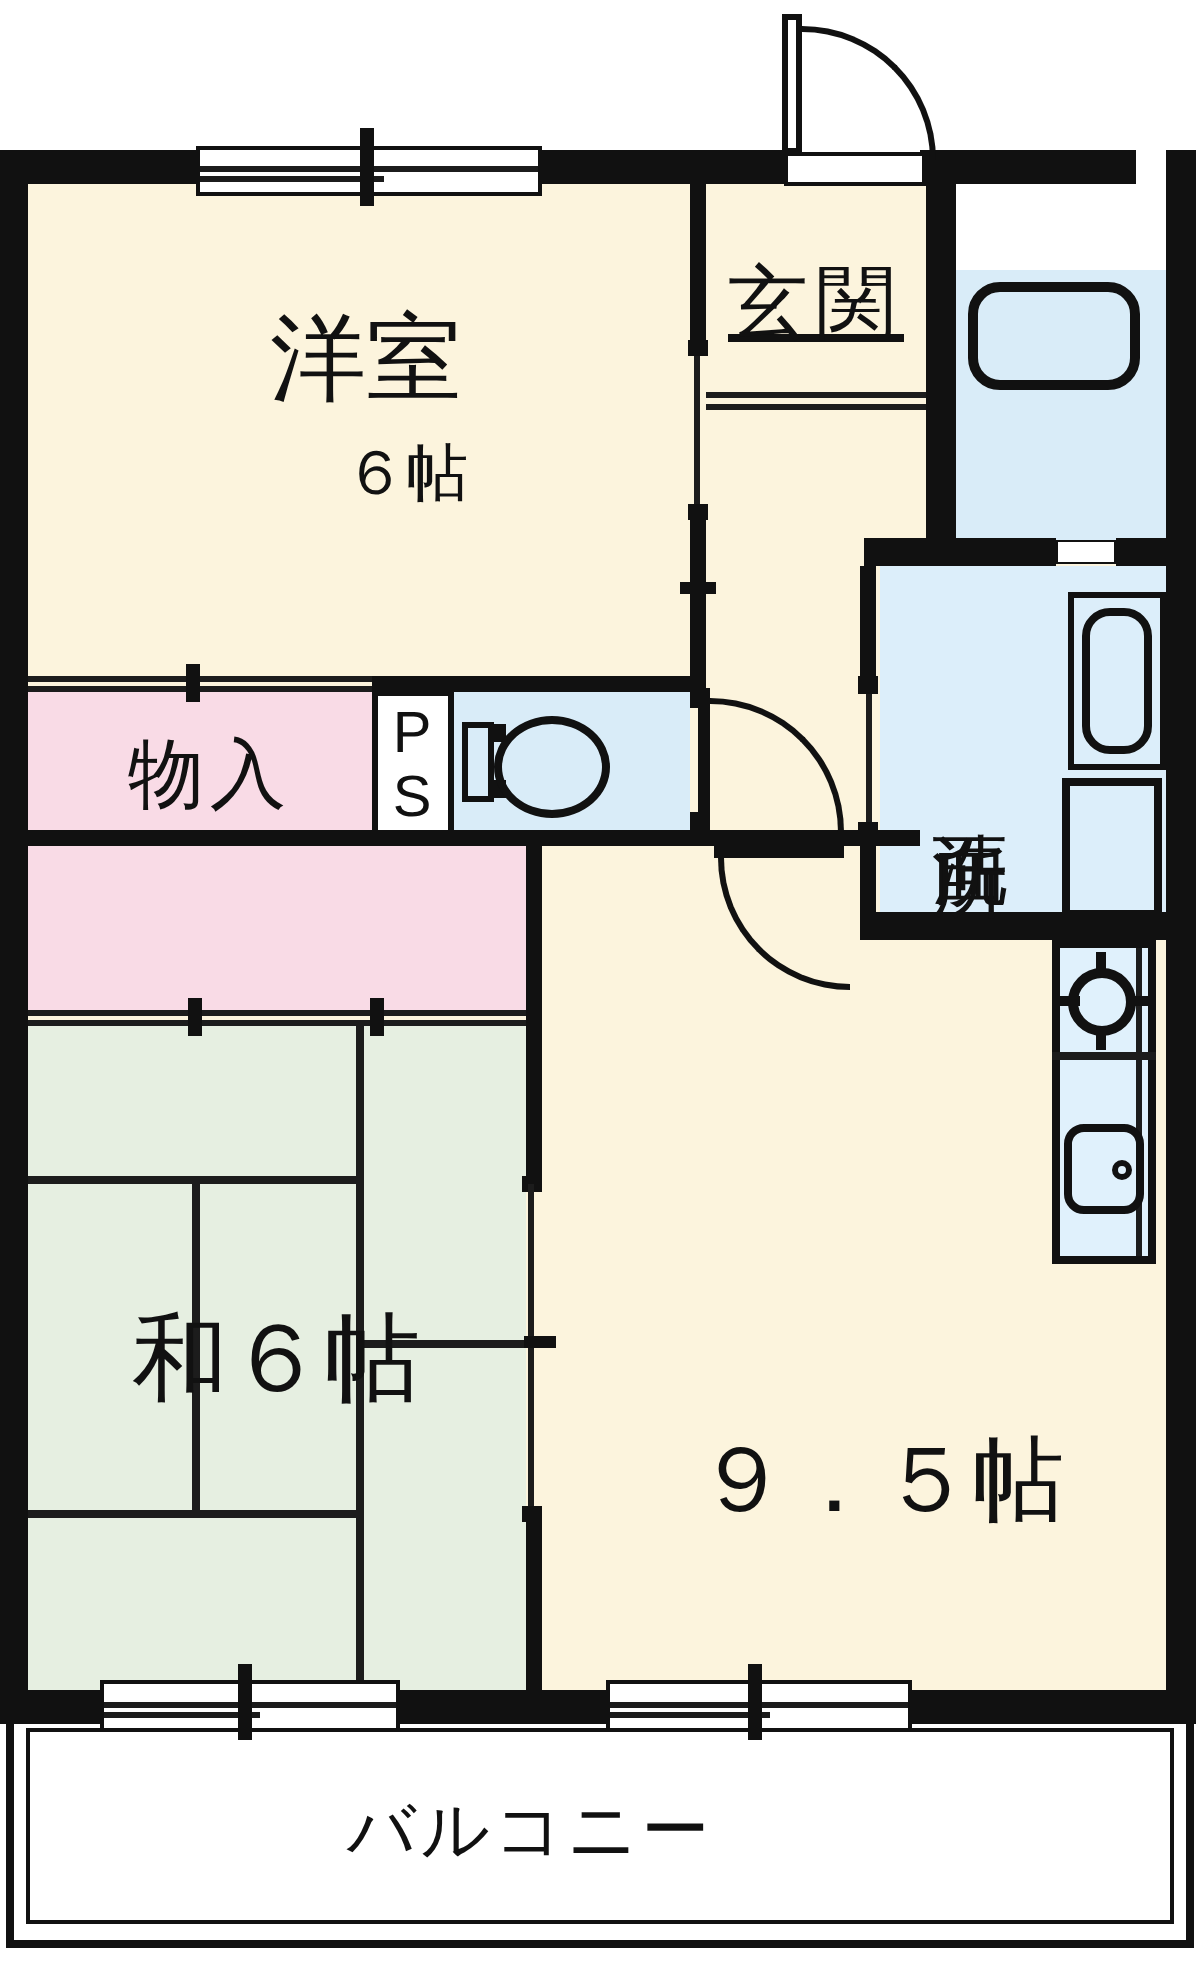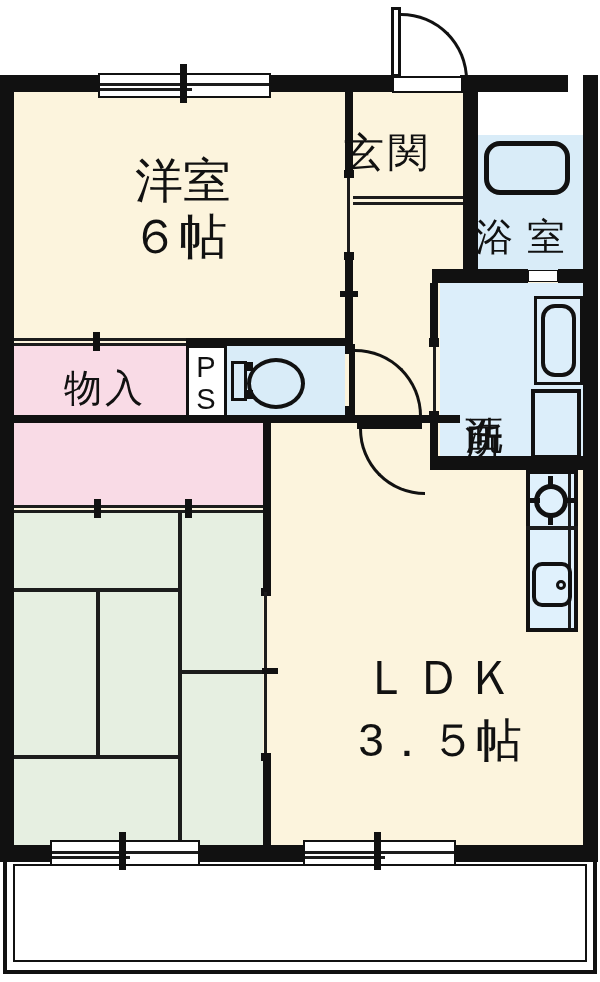--- a/index.html
+++ b/index.html
@@ -140,23 +140,23 @@
   <div class="tline" style="left:568px;top:474px;width:3px;height:154px;"></div>
   <div class="abs" style="left:534px;top:484px;width:34px;height:34px;border:5px solid #111;border-radius:50%;"></div>
   <div class="wall" style="left:548px;top:476px;width:5px;height:12px;"></div>
   <div class="wall" style="left:548px;top:513px;width:5px;height:12px;"></div>
   <div class="wall" style="left:528px;top:498px;width:12px;height:5px;"></div>
   <div class="wall" style="left:564px;top:498px;width:12px;height:5px;"></div>
   <div class="abs" style="left:532px;top:562px;width:40px;height:45px;border:4px solid #111;border-radius:10px;"></div>
   <div class="abs" style="left:556px;top:580px;width:10px;height:10px;border:3px solid #111;border-radius:50%;background:#E0F1FC;"></div>
 
   <div class="label" style="left:183px;top:181px;font-size:48px;">洋室</div>
-  <div class="label" style="left:179px;top:237px;font-size:48px;">６帖</div>
-  <div class="label" style="left:388px;top:152px;font-size:40px;letter-spacing:4px;">玄関</div>
-  <div class="label" style="left:527px;top:238px;font-size:38px;letter-spacing:14px;">浴室</div>
+  <div class="label" style="left:203px;top:237px;font-size:31px;">６帖</div>
+  <div class="label" style="left:408px;top:152px;font-size:40px;letter-spacing:4px;text-decoration:underline;">玄関</div>
   <div class="label vert" style="left:483px;top:390px;font-size:38px;letter-spacing:3px;">洗面所</div>
   <div class="label" style="left:105px;top:389px;font-size:38px;letter-spacing:3px;">物入</div>
   <div class="label" style="left:206px;top:384px;font-size:29px;white-space:pre-line;text-align:center;line-height:1.1;">P
 S</div>
-  <div class="label" style="left:441px;top:678px;font-size:48px;letter-spacing:4px;">ＬＤＫ</div>
-  <div class="label" style="left:440px;top:740px;font-size:46px;">3．５帖</div>
+  <div class="label" style="left:138px;top:681px;font-size:48px;">和６帖</div>
+  <div class="label" style="left:440px;top:740px;font-size:46px;">９．５帖</div>
+  <div class="label" style="left:265px;top:916px;font-size:34px;letter-spacing:2px;">バルコニー</div>
 
 </div>
 
 </body></html>

